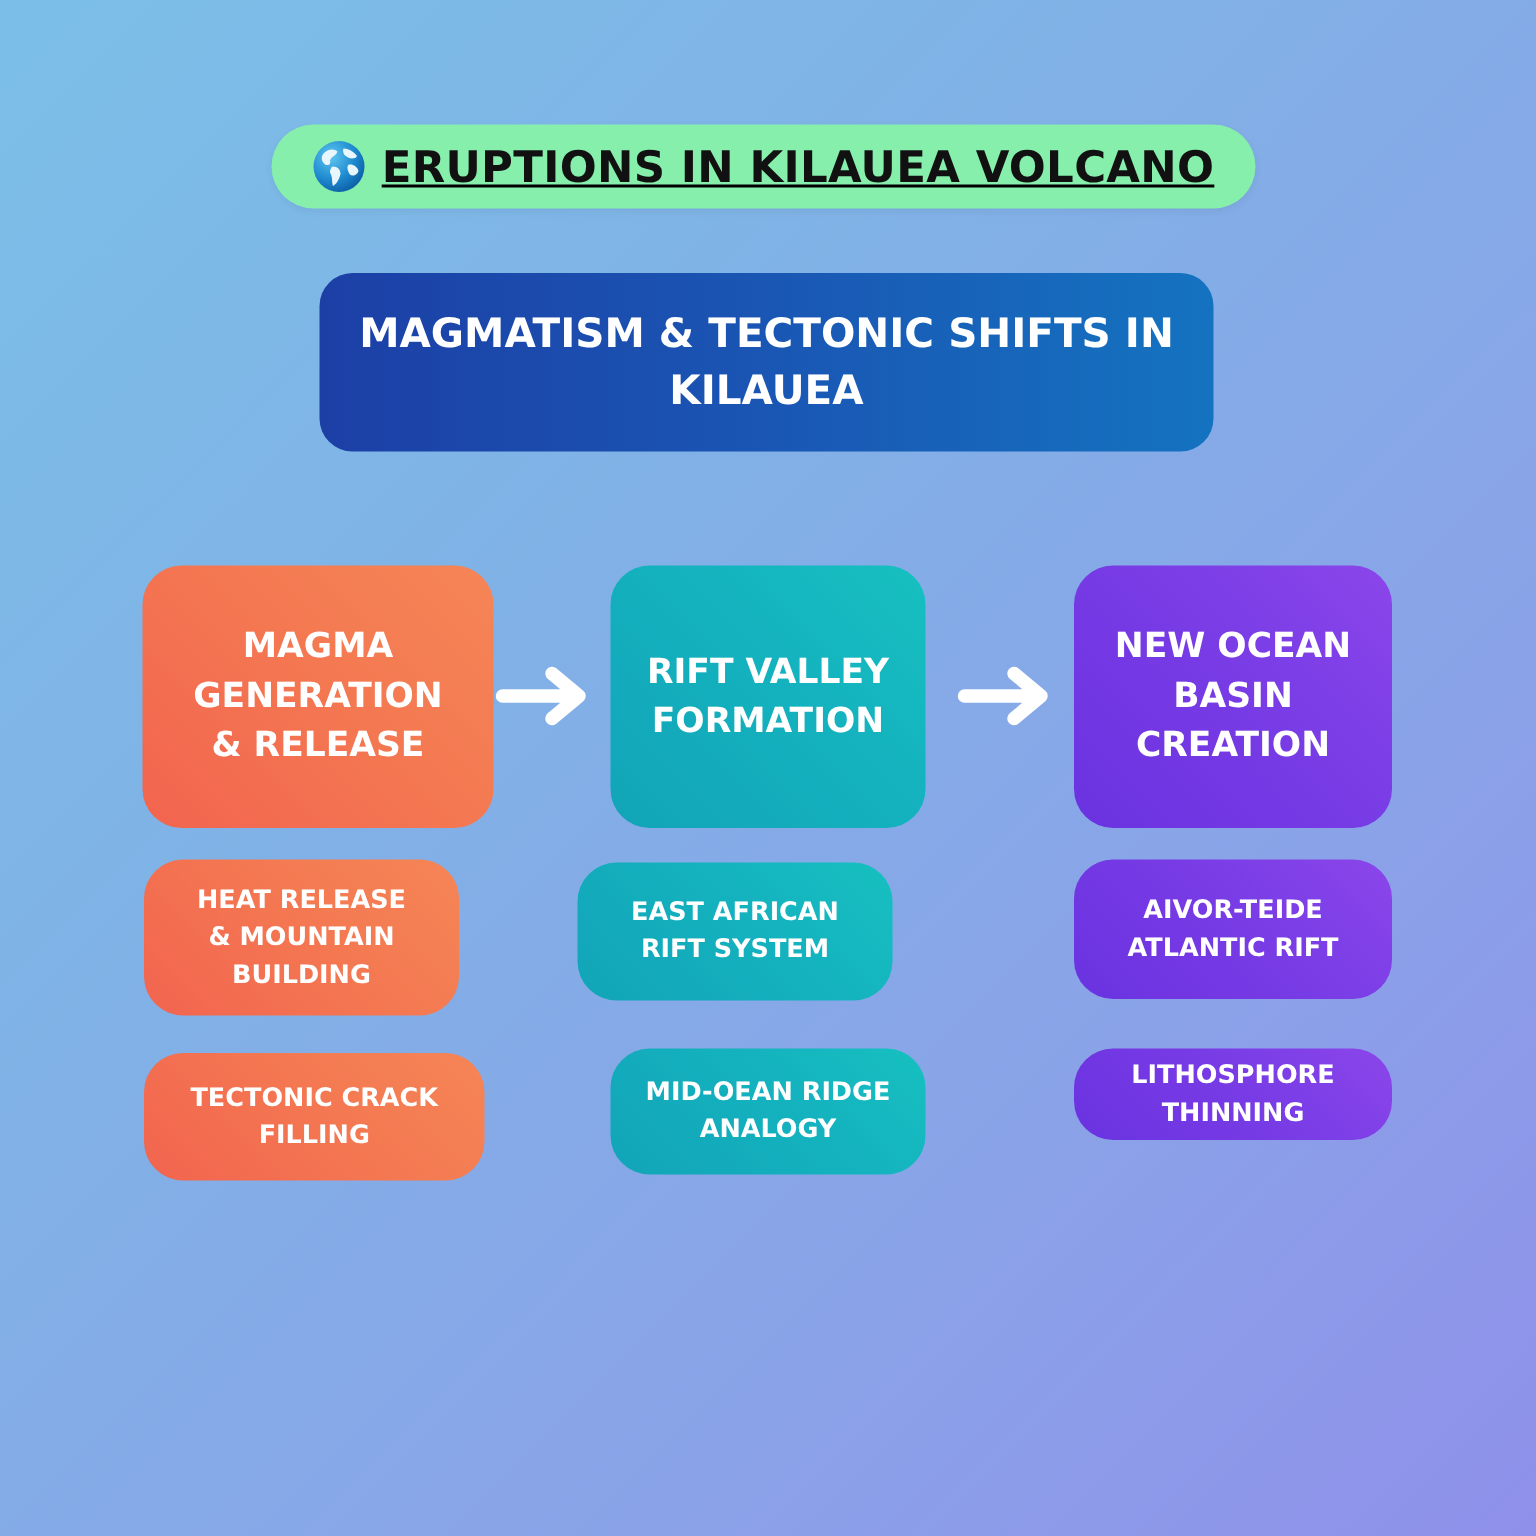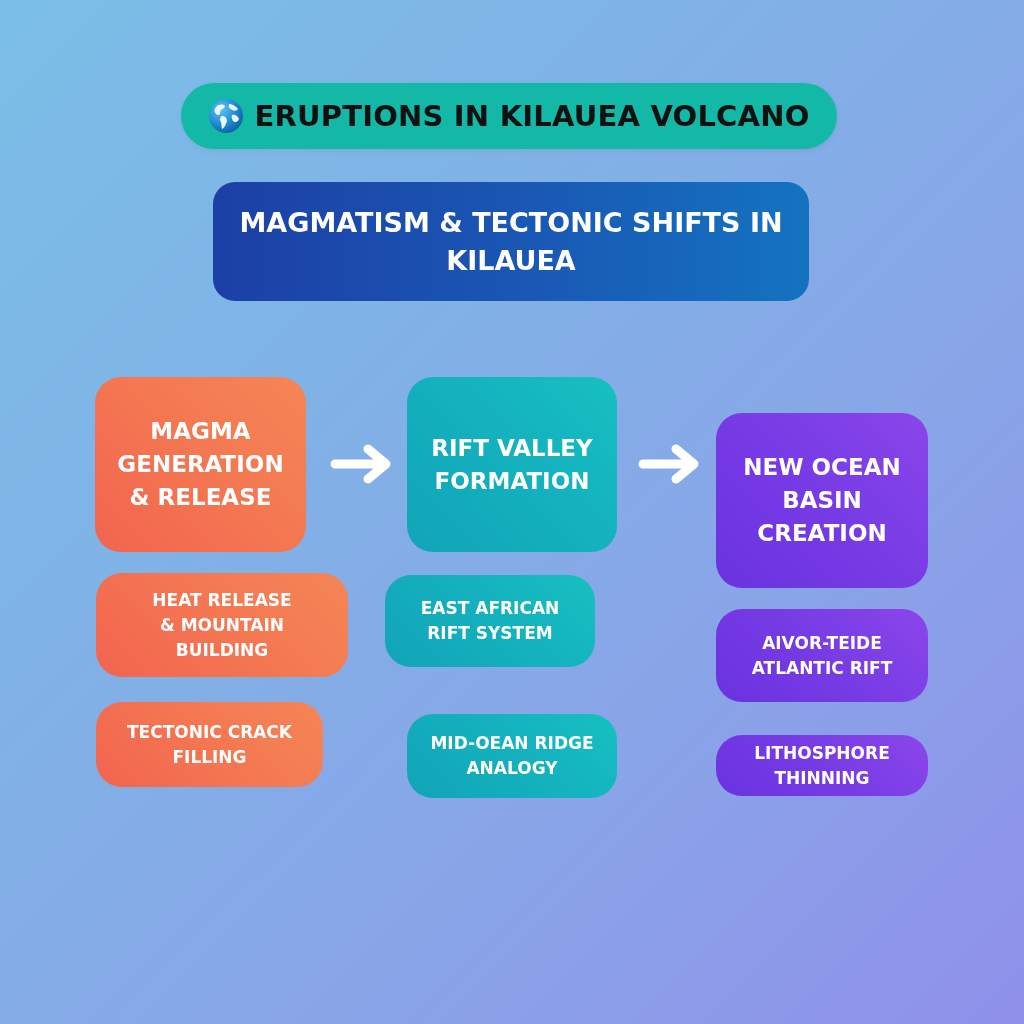--- a/index.html
+++ b/index.html
@@ -4,26 +4,27 @@
   <style>
     * { box-sizing: border-box; margin: 0; padding: 0; }
     html, body { width: 1024px; height: 1024px; overflow: hidden; }
     body {
       position: relative;
       font-family: "DejaVu Sans", "Liberation Sans", sans-serif;
       background: linear-gradient(135deg, #7bbfe8 0%, #80b2e6 35%, #8aa3e8 70%, #8f90ea 100%);
     }
     .title-pill {
       position: absolute;
-      left: 181px; top: 83px; width: 656px; height: 66px;
-      background: #14b8a6;
+      left: 181px; top: 83px; width: 656px; height: 56px;
+      background: #86efac;
       border-radius: 33px;
       display: flex; align-items: center; justify-content: center;
       gap: 10px;
       box-shadow: 0 2px 6px rgba(0,0,0,0.06);
+      text-decoration: underline;
     }
     .title-pill .globe { width: 36px; height: 36px; flex: 0 0 36px; }
     .title-pill .title-text {
       font-weight: bold;
       font-size: 29px;
       color: #111111;
       letter-spacing: 0.2px;
       white-space: nowrap;
     }
     .subtitle-box {
@@ -44,21 +45,21 @@
       display: flex; align-items: center; justify-content: center;
       text-align: center;
       color: #ffffff;
       font-weight: bold;
       white-space: pre-line;
     }
     .card.main { border-radius: 26px; font-size: 23px; line-height: 33px; }
     .card.sub { border-radius: 26px; font-size: 17px; line-height: 25px; }
     .orange { background: linear-gradient(45deg, #f2644f 0%, #f47a52 60%, #f58556 100%); }
     .teal { background: linear-gradient(45deg, #12a4b8 0%, #14b3bf 60%, #17c0c0 100%); }
-    .purple { background: linear-gradient(45deg, #6a32e0 0%, #7a3de6 60%, #8b46ea 100%); margin-top: 36px; }
+    .purple { background: linear-gradient(45deg, #6a32e0 0%, #7a3de6 60%, #8b46ea 100%); }
     .arrow { position: absolute; width: 64px; height: 44px; }
   </style>
 </head>
 <body>
 
 <div class="title-pill">
   <svg class="globe" viewBox="0 0 36 36">
     <defs>
       <radialGradient id="gl" cx="35%" cy="30%" r="75%">
         <stop offset="0%" stop-color="#5fc6f0"></stop>
@@ -72,26 +73,26 @@
     <path d="M21 6 C24 6,28 8,30 11 C29 13,26 13,24 12 C22 11,20 9,21 6 Z" fill="#e9f6fb"></path>
     <path d="M24 17 C27 16,30 18,31 21 C30 24,27 25,25 23 C24 21,23 19,24 17 Z" fill="#e9f6fb"></path>
   </svg>
   <span class="title-text">ERUPTIONS IN KILAUEA VOLCANO</span>
 </div>
 
 <div class="subtitle-box">
   <span>MAGMATISM &amp; TECTONIC SHIFTS IN KILAUEA</span>
 </div>
 
-<div class="card main orange" style="left:95px; top:377px; width:211px; height:175px;">
+<div class="card main orange" style="left:95px; top:377px; width:234px; height:175px;">
   <span>MAGMA
 GENERATION
 &amp; RELEASE</span>
 </div>
-<div class="card sub orange" style="left:96px; top:573px; width:252px; height:104px;">
+<div class="card sub orange" style="left:96px; top:573px; width:210px; height:104px;">
   <span>HEAT RELEASE
 &amp; MOUNTAIN
 BUILDING</span>
 </div>
 <div class="card sub orange" style="left:96px; top:702px; width:227px; height:85px;">
   <span>TECTONIC CRACK
 FILLING</span>
 </div>
 
 <svg class="arrow" viewBox="0 0 64 44" style="left:330px; top:442px;">
@@ -99,21 +100,21 @@
 </svg>
 
 <div class="card main teal" style="left:407px; top:377px; width:210px; height:175px;">
   <span>RIFT VALLEY
 FORMATION</span>
 </div>
 <div class="card sub teal" style="left:385px; top:575px; width:210px; height:92px;">
   <span>EAST AFRICAN
 RIFT SYSTEM</span>
 </div>
-<div class="card sub teal" style="left:407px; top:714px; width:210px; height:84px;">
+<div class="card sub teal" style="left:407px; top:699px; width:210px; height:84px;">
   <span>MID-OEAN RIDGE
 ANALOGY</span>
 </div>
 
 <svg class="arrow" viewBox="0 0 64 44" style="left:638px; top:442px;">
   <path d="M5 22 H55 M38 7 L56 22 L38 37" stroke="#ffffff" stroke-width="9" stroke-linecap="round" stroke-linejoin="round" fill="none"></path>
 </svg>
 
 <div class="card main purple" style="left:716px; top:377px; width:212px; height:175px;">
   <span>NEW OCEAN

